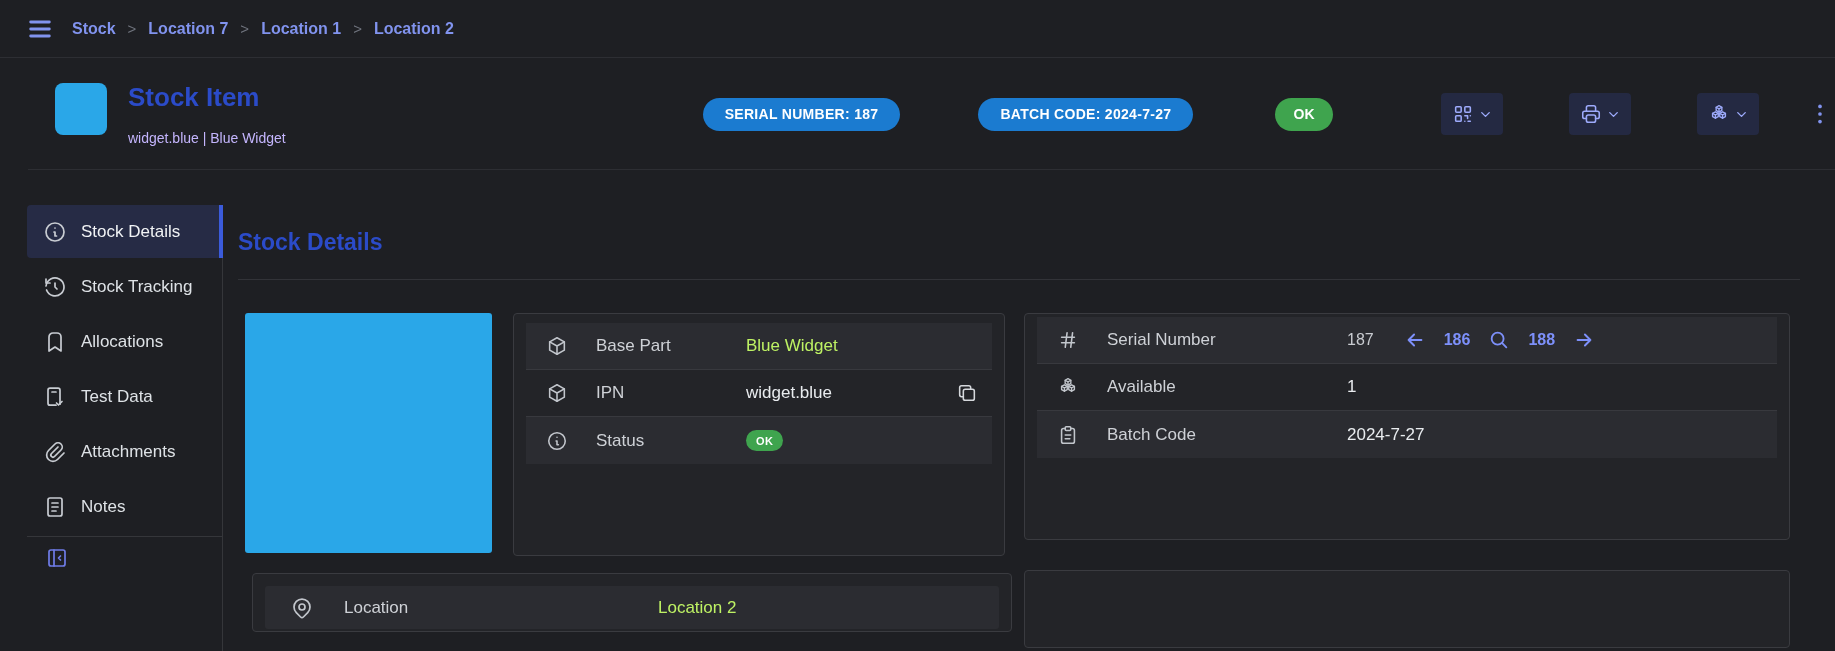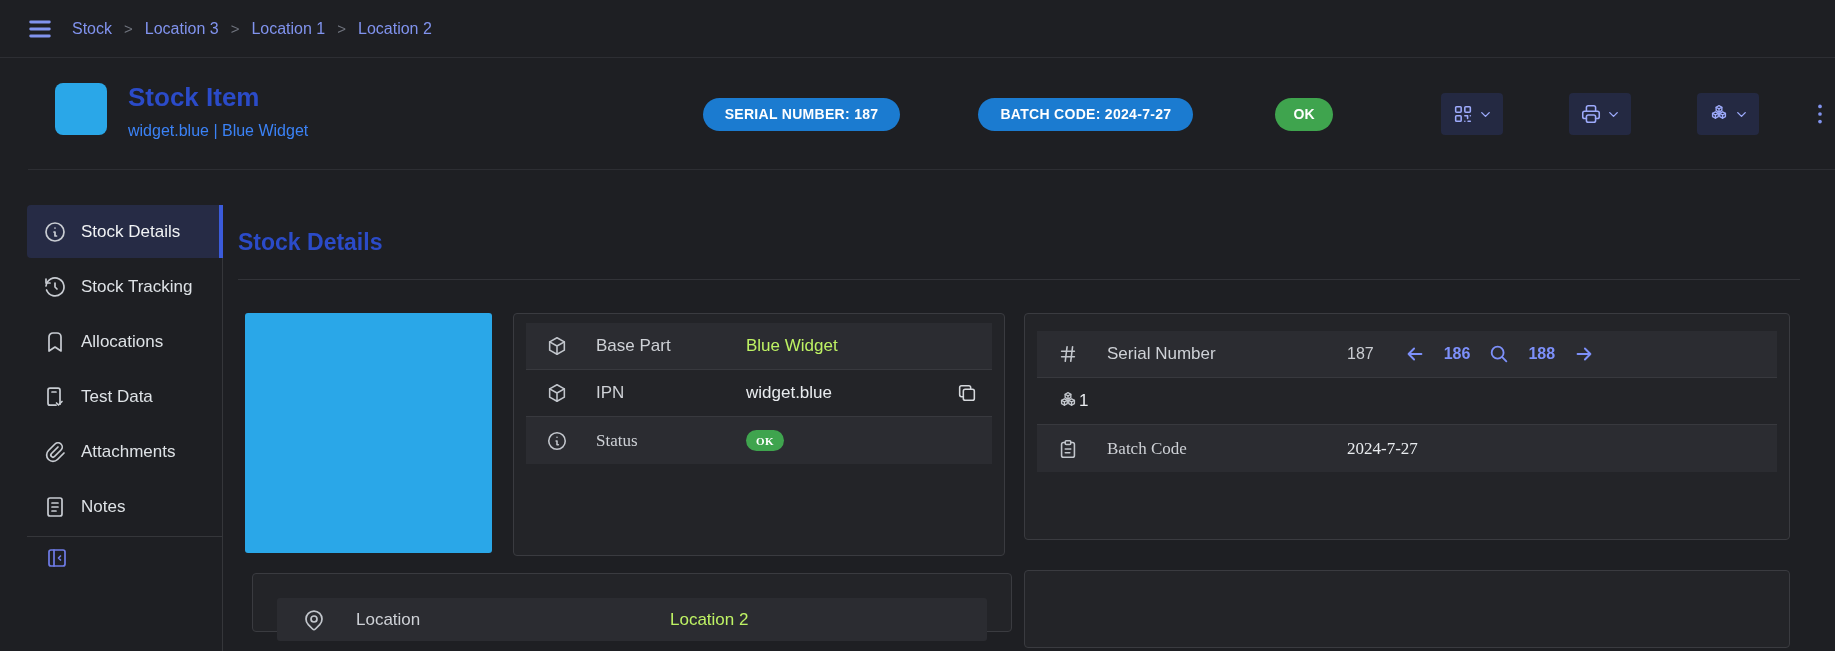--- a/index.html
+++ b/index.html
@@ -9,28 +9,28 @@
     font-family:"Liberation Sans", sans-serif;
   }
   svg { display:block; }
   .ic { stroke:currentColor; fill:none; stroke-width:1.7; stroke-linecap:round; stroke-linejoin:round; }
 
   
   .navbar { position:absolute; left:0; top:0; width:1835px; height:58px;
             border-bottom:1px solid #2d2e33; display:flex; align-items:center; padding-left:26px; }
   .burger { color:#8193ee; width:28px; height:28px; cursor:pointer; }
   .crumbs { display:flex; align-items:center; gap:12px; margin-left:18px; font-size:16px; }
-  .crumb { color:#8193ee; cursor:pointer; }
+  .crumb { color:#8193ee; cursor:pointer;font-weight:bold; }
   .crumb-sep { color:#70747e; font-size:15px; }
 
   
   .pagehead { position:absolute; left:0; top:58px; width:1835px; height:112px; border-bottom:1px solid #2d2e33;margin-left:28px; }
   .thumb { position:absolute; left:27px; top:25px; width:52px; height:52px; border-radius:8px; background:#2aa7e8; cursor:pointer; }
   .title { position:absolute; left:100px; top:24px; font-size:26px; font-weight:bold; color:#2b4bc8; }
-  .subtitle { position:absolute; left:100px; top:64px; font-size:16px; color:#3b82f6; }
+  .subtitle { position:absolute; left:100px; top:72px; font-size:14px; color:#c4b5fd; }
   .headright { position:absolute; right:30px; top:0; height:112px; display:flex; align-items:center;gap:30px; }
   .pill { height:33px; border-radius:17px; background:#1b7bd0; color:#fff; font-size:14px; font-weight:bold;
           letter-spacing:.3px; display:flex; align-items:center; padding:0 22px; white-space:nowrap; }
   .pill.green { background:#3fa44e; padding:0 18px; }
   .iconbtn { width:62px; height:42px; border-radius:4px; background:#242942; color:#9daafb;
              display:flex; align-items:center; justify-content:center; gap:4px; cursor:pointer; }
   .kebab { color:#8193ee; margin-left:18px; cursor:pointer; }
 
   
   .rail { position:absolute; left:222px; top:205px; width:1px; height:446px; background:#35363a; }
@@ -43,27 +43,27 @@
   .collapse-btn { position:absolute; left:45px; top:546px; width:24px; height:24px; color:#6f7ce8; cursor:pointer; }
 
   
   .panel-title { position:absolute; left:238px; top:229px; font-size:23px; font-weight:bold; color:#2b4bc8; }
   .panel-rule { position:absolute; left:238px; top:279px; width:1562px; height:1px; background:#323338; }
 
   .partimg { position:absolute; left:245px; top:313px; width:247px; height:240px; background:#2aa7e8; border-radius:3px; cursor:pointer; }
 
   .card { position:absolute; background:#232428; border:1px solid #3a3b40; border-radius:4px; }
   .card.c1 { left:513px;  top:313px; width:492px; height:243px; padding:9px 12px 8px; }
-  .card.c2 { left:1024px; top:313px; width:766px; height:227px; padding:17px 12px 8px; }
-  .card.cloc { left:252px; top:573px; width:760px; height:59px; padding:24px; }
+  .card.c2 { left:1024px; top:313px; width:766px; height:227px; padding:3px 12px 8px; }
+  .card.cloc { left:252px; top:573px; width:760px; height:59px; padding:12px; }
   .card.cempty { left:1024px; top:570px; width:766px; height:78px; }
 
   .drow { height:47px; display:flex; align-items:center; padding-left:20px; position:relative;
           border-bottom:1px solid #38393e; }
-  .drow:last-child { border-bottom:none;font-family:Liberation Serif, serif; }
+  .drow:last-child { border-bottom:none; }
   .drow.striped { background:#2b2c31; }
   .drow .ico { width:22px; height:22px; flex:0 0 22px; color:#c2c6cc; }
   .dlabel { margin-left:28px; font-size:17px; color:#ced1d6; }
   .c1 .dlabel { width:150px; }
   .c2 .dlabel { width:240px; }
   .dvalue { font-size:17px; color:#e9ecef; }
   .dlink { font-size:17px; color:#bef264; cursor:pointer; }
   .badge-sm { height:21px; border-radius:11px; background:#3fa44e; color:#fff; font-size:11px;
               font-weight:bold; letter-spacing:.4px; display:inline-flex; align-items:center; padding:0 10px; }
   .copybtn { position:absolute; right:14px; top:12px; width:22px; height:22px; color:#d5d8dc; cursor:pointer; }
@@ -81,21 +81,21 @@
 </head>
 <body>
 
 <div class="navbar">
   <svg class="ic burger" viewBox="0 0 24 24" style="stroke-width:2.4">
       <path d="M4 6h16M4 12h16M4 18h16"></path>
     </svg>
   <div class="crumbs">
     <span class="crumb">Stock</span>
     <span class="crumb-sep">&gt;</span>
-    <span class="crumb">Location 3</span>
+    <span class="crumb">Location 7</span>
     <span class="crumb-sep">&gt;</span>
     <span class="crumb">Location 1</span>
     <span class="crumb-sep">&gt;</span>
     <span class="crumb">Location 2</span>
   </div>
 </div>
 
 <div class="pagehead">
   <div class="thumb"></div>
   <div class="title">Stock Item</div>
@@ -266,20 +266,21 @@
   </div>
   <div class="drow">
     <svg class="ic ico" viewBox="0 0 24 24" style="stroke-width:1.5">
       <path d="M12 2.9l3.1 1.75v3.5L12 9.9L8.9 8.15v-3.5z"></path>
         <path d="M8.9 4.65L12 6.4l3.1 -1.75M12 6.4v3.5"></path>
       <path d="M8.1 9.6l3.1 1.75v3.5L8.1 16.6L5 14.85v-3.5z"></path>
         <path d="M5 11.35l3.1 1.75l3.1 -1.75M8.1 13.1v3.5"></path>
       <path d="M15.9 9.6l3.1 1.75v3.5l-3.1 1.75l-3.1 -1.75v-3.5z"></path>
         <path d="M12.8 11.35l3.1 1.75l3.1 -1.75M15.9 13.1v3.5"></path>
     </svg>
+    <span class="dlabel">Available</span>
     <span class="dvalue">1</span>
   </div>
   <div class="drow striped">
     <svg class="ic ico" viewBox="0 0 24 24">
         <path d="M9 5h-2a2 2 0 0 0 -2 2v12a2 2 0 0 0 2 2h10a2 2 0 0 0 2 -2v-12a2 2 0 0 0 -2 -2h-2"></path>
         <rect x="9" y="3" width="6" height="4" rx="1"></rect>
         <path d="M9 12h6M9 16h5"></path>
       </svg>
     <span class="dlabel">Batch Code</span>
     <span class="dvalue">2024-7-27</span>

